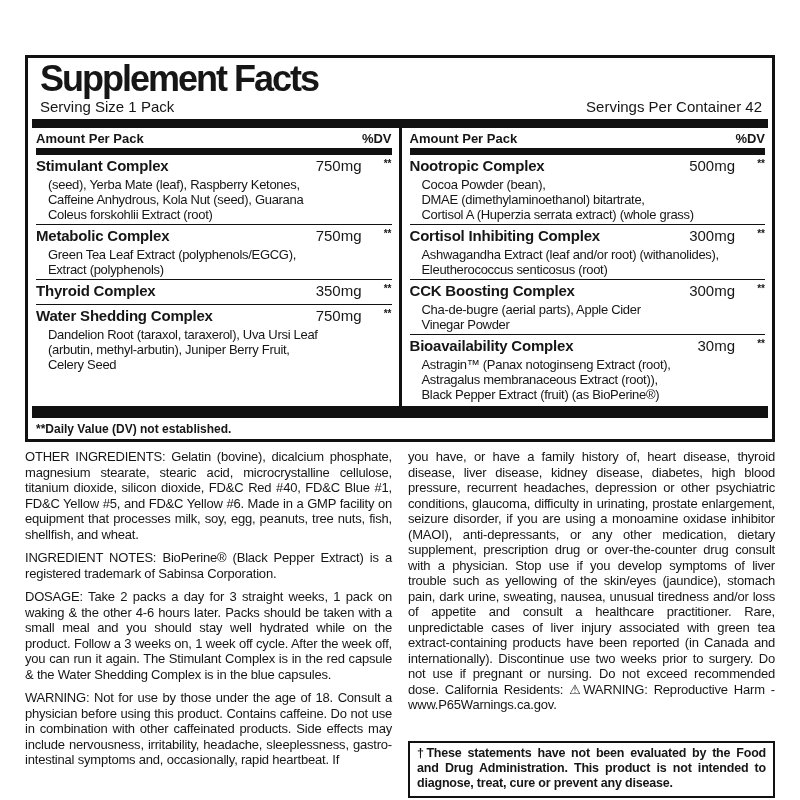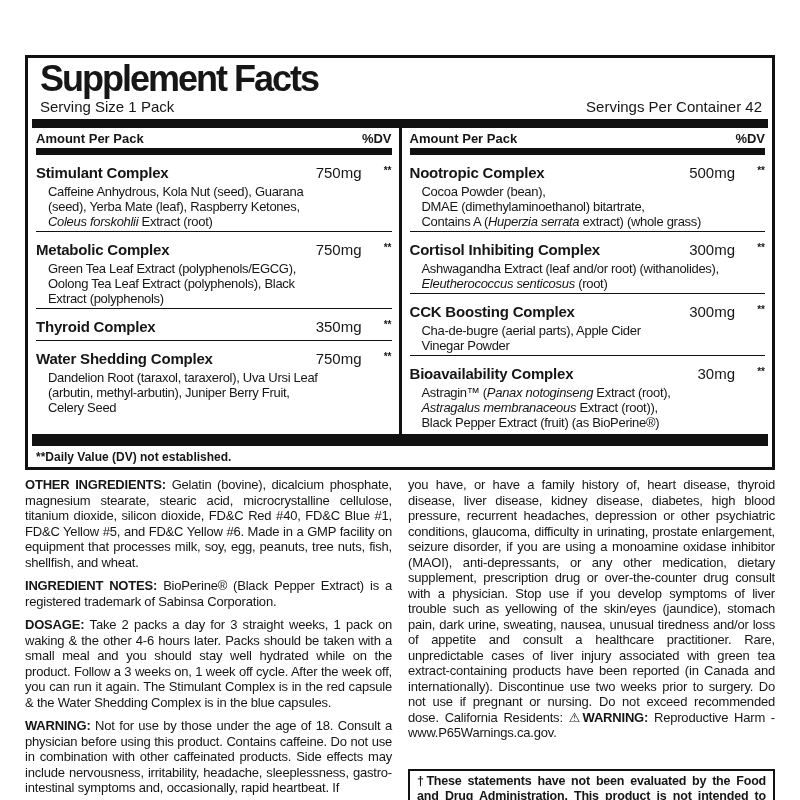--- a/index.html
+++ b/index.html
@@ -34,34 +34,34 @@
   .columns { display: flex; align-items: stretch; }
   .col { flex: 1 1 0; padding: 0 7px 2px 8px; min-width: 0; }
   .col-left { border-right: 3px solid #111; }
   .col-header {
     display: flex; justify-content: space-between;
     font-weight: bold; font-size: 13px; line-height: 18px; padding-top: 2px;
   }
   .bar-col { height: 7px; }
   .complex { padding: 1px 0 2px; }
   .complex.sep { border-top: 1.5px solid #111; }
-  .cx-row { display: flex; align-items: baseline; line-height: 18px; padding-top: 8px; }
+  .cx-row { display: flex; align-items: baseline; line-height: 18px; padding-top: 1px; }
   .cx-name { flex: 1 1 auto; font-weight: bold; font-size: 15px; letter-spacing: -0.2px; white-space: nowrap; }
   .cx-amt { width: 62px; text-align: right; font-size: 15px; flex: 0 0 auto; }
   .cx-dv { width: 30px; text-align: right; font-size: 10px; font-weight: bold; flex: 0 0 auto; position: relative; top: -4px; }
   .ing-line {
     font-size: 13px; line-height: 15px; padding-left: 12px;
     letter-spacing: -0.3px; white-space: nowrap;
   }
   .dv-footnote {
     font-weight: bold; font-size: 12px; line-height: 14px;
     padding: 4px 8px 3px;
   }
-  .i { font-style: italic; }
-  .b { font-weight: bold; }
+  .i { }
+  .b { font-weight: normal; }
 
   
   .info { display: flex; gap: 16px; margin-top: 7px; }
   .info-col { flex: 1 1 0; min-width: 0; }
   .par {
     font-size: 13px; line-height: 15.5px; letter-spacing: -0.2px;
     text-align: justify; margin: 0 0 8px 0;
   }
   .par:last-child { margin-bottom: 0; }
   .disclaimer-box {
@@ -94,32 +94,31 @@
           <span>Amount Per Pack</span>
           <span>%DV</span>
         </div>
         <div class="bar bar-col"></div>
       <div class="complex">
             <div class="cx-row">
               <span class="cx-name">Stimulant Complex</span>
               <span class="cx-amt">750mg</span>
               <span class="cx-dv">**</span>
             </div>
+            <div class="ing-line"><span>(seed), Yerba Mate (leaf), Raspberry Ketones,</span></div>
             <div class="ing-line"><span>Caffeine Anhydrous, Kola Nut (seed), Guarana</span></div>
-            <div class="ing-line"><span>(seed), Yerba Mate (leaf), Raspberry Ketones,</span></div>
             <div class="ing-line"><span class="i">Coleus forskohlii</span><span> Extract (root)</span></div>
           </div>
           <div class="complex sep">
             <div class="cx-row">
               <span class="cx-name">Metabolic Complex</span>
               <span class="cx-amt">750mg</span>
               <span class="cx-dv">**</span>
             </div>
             <div class="ing-line"><span>Green Tea Leaf Extract (polyphenols/EGCG),</span></div>
-            <div class="ing-line"><span>Oolong Tea Leaf Extract (polyphenols), Black</span></div>
             <div class="ing-line"><span>Extract (polyphenols)</span></div>
           </div>
           <div class="complex sep">
             <div class="cx-row">
               <span class="cx-name">Thyroid Complex</span>
               <span class="cx-amt">350mg</span>
               <span class="cx-dv">**</span>
             </div>
           </div>
           <div class="complex sep">
@@ -140,21 +139,21 @@
         </div>
         <div class="bar bar-col"></div>
       <div class="complex">
             <div class="cx-row">
               <span class="cx-name">Nootropic Complex</span>
               <span class="cx-amt">500mg</span>
               <span class="cx-dv">**</span>
             </div>
             <div class="ing-line"><span>Cocoa Powder (bean),</span></div>
             <div class="ing-line"><span>DMAE (dimethylaminoethanol) bitartrate,</span></div>
-            <div class="ing-line"><span>Contains A (</span><span class="i">Huperzia serrata</span><span> extract) (whole grass)</span></div>
+            <div class="ing-line"><span>Cortisol A (</span><span class="i">Huperzia serrata</span><span> extract) (whole grass)</span></div>
           </div>
           <div class="complex sep">
             <div class="cx-row">
               <span class="cx-name">Cortisol Inhibiting Complex</span>
               <span class="cx-amt">300mg</span>
               <span class="cx-dv">**</span>
             </div>
             <div class="ing-line"><span>Ashwagandha Extract (leaf and/or root) (withanolides),</span></div>
             <div class="ing-line"><span class="i">Eleutherococcus senticosus</span><span> (root)</span></div>
           </div>

